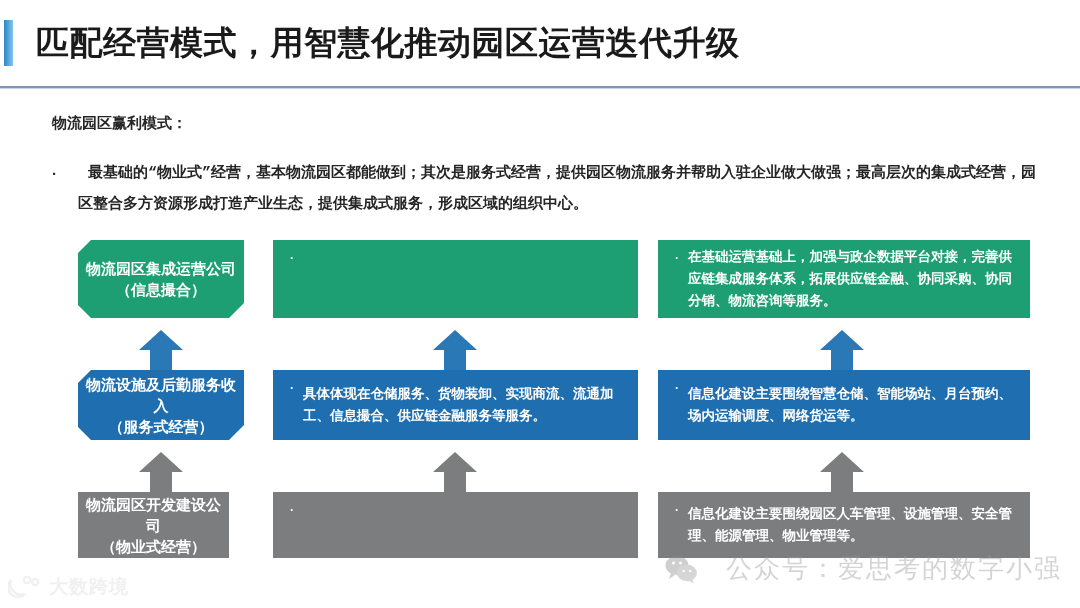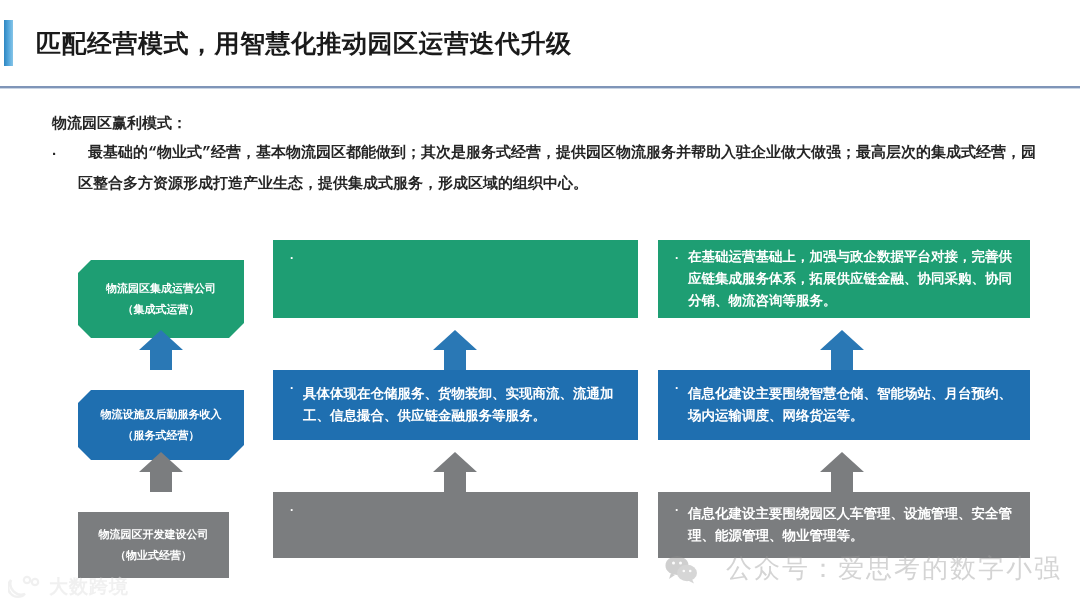--- a/index.html
+++ b/index.html
@@ -28,21 +28,21 @@
     left: 4px;
     top: 20px;
     width: 9px;
     height: 46px;
     background: linear-gradient(to right, #2e86c1 0%, #4fa3d9 45%, #86c5e8 100%);
   }
   .slide-title {
     position: absolute;
     left: 36px;
     top: 20px;
-    font-size: 25px;
+    font-size: 33px;
     font-weight: bold;
     color: #1a1a1a;
     letter-spacing: 0.5px;
     line-height: 46px;
     white-space: nowrap;
   }
   .header-rule {
     position: absolute;
     left: 0;
     top: 86px;
@@ -64,21 +64,21 @@
     position: absolute;
     left: 52px;
     top: 108px;
     width: 990px;
   }
   .intro-heading {
     font-size: 15px;
     font-weight: bold;
     color: #262626;
     line-height: 30px;
-    margin-bottom: 0;
+    margin-bottom: 20px;
   }
   .intro-bullet {
     display: flex;
     align-items: flex-start;
     font-size: 15px;
     font-weight: bold;
     color: #262626;
     line-height: 31px;
   }
   .intro-bullet .dot {
@@ -107,25 +107,24 @@
     box-sizing: border-box;
   }
 
   
   .label-box {
     display: flex;
     align-items: center;
     justify-content: center;
     text-align: center;
     color: #ffffff;
-    font-size: 11px;
+    font-size: 15px;
     font-weight: bold;
     line-height: 21px;
     padding: 4px 4px;
-    margin-top: 20px;
   }
   .label-box.chamfer {
     clip-path: polygon(
       13px 0, 100% 0, 100% calc(100% - 15px), calc(100% - 15px) 100%,
       13px 100%, 0 calc(100% - 13px), 0 13px);
   }
 
   
   .desc-box {
     display: flex;
@@ -210,21 +209,21 @@
     <span class="dot">·</span>
     <span class="txt">最基础的“物业式”经营，基本物流园区都能做到；其次是服务式经营，提供园区物流服务并帮助入驻企业做大做强；最高层次的集成式经营，园区整合多方资源形成打造产业生态，提供集成式服务，形成区域的组织中心。</span>
   </div>
 </div>
 
 <div class="matrix">
 
   <div class="cell label-box chamfer" style="left:78px;  top:240px; width:166px; height:78px; background:#1e9e73;">
     <div>
       <span>物流园区集成运营公司</span><br>
-      <span>（集成式运营）</span>
+      <span>（信息撮合）</span>
     </div>
   </div>
   <div class="cell desc-box" style="left:273px; top:240px; width:365px; height:78px; background:#1e9e73;">
     <span class="bullet">·</span>
   </div>
   <div class="cell desc-box" style="left:658px; top:240px; width:372px; height:78px; background:#1e9e73;">
     <span class="bullet">·</span>
     <span class="body">在基础运营基础上，加强与政企数据平台对接，完善供应链集成服务体系，拓展供应链金融、协同采购、协同分销、物流咨询等服务。</span>
   </div>
 

